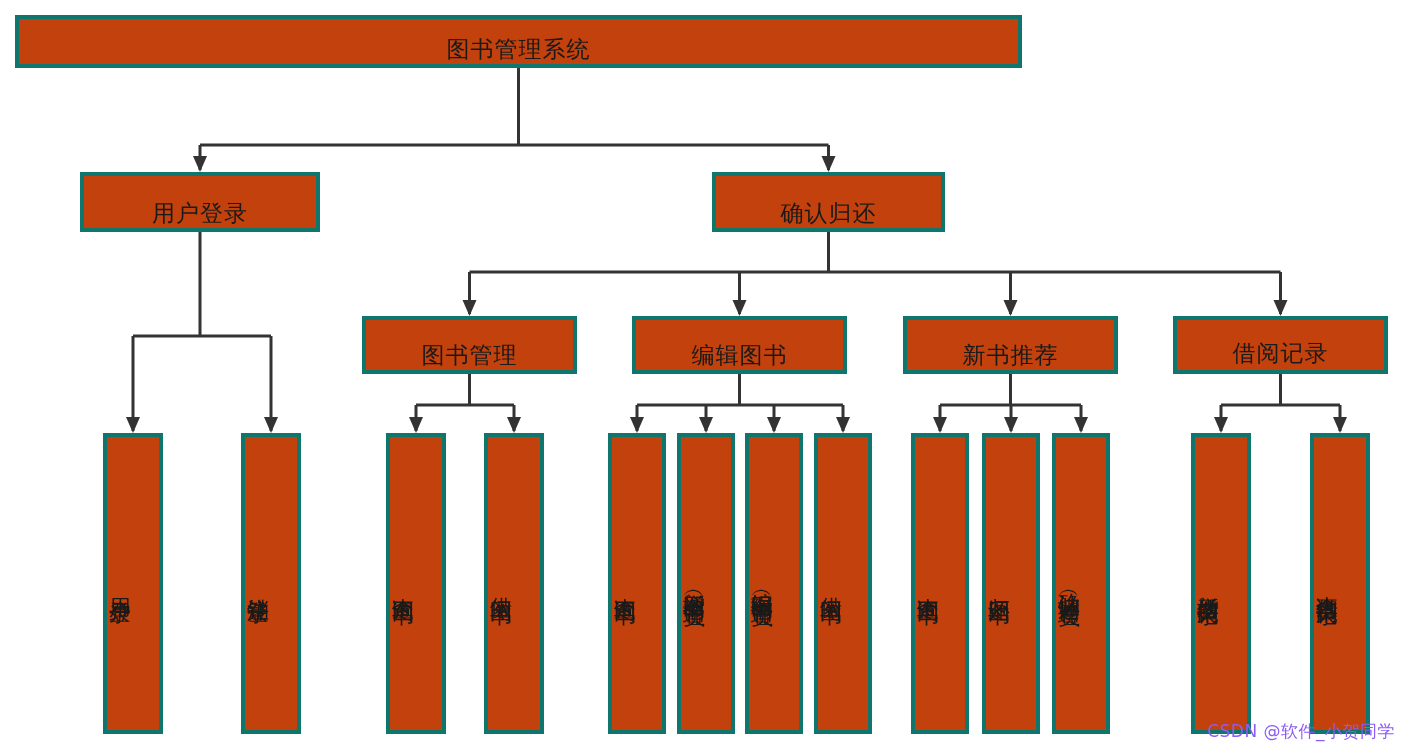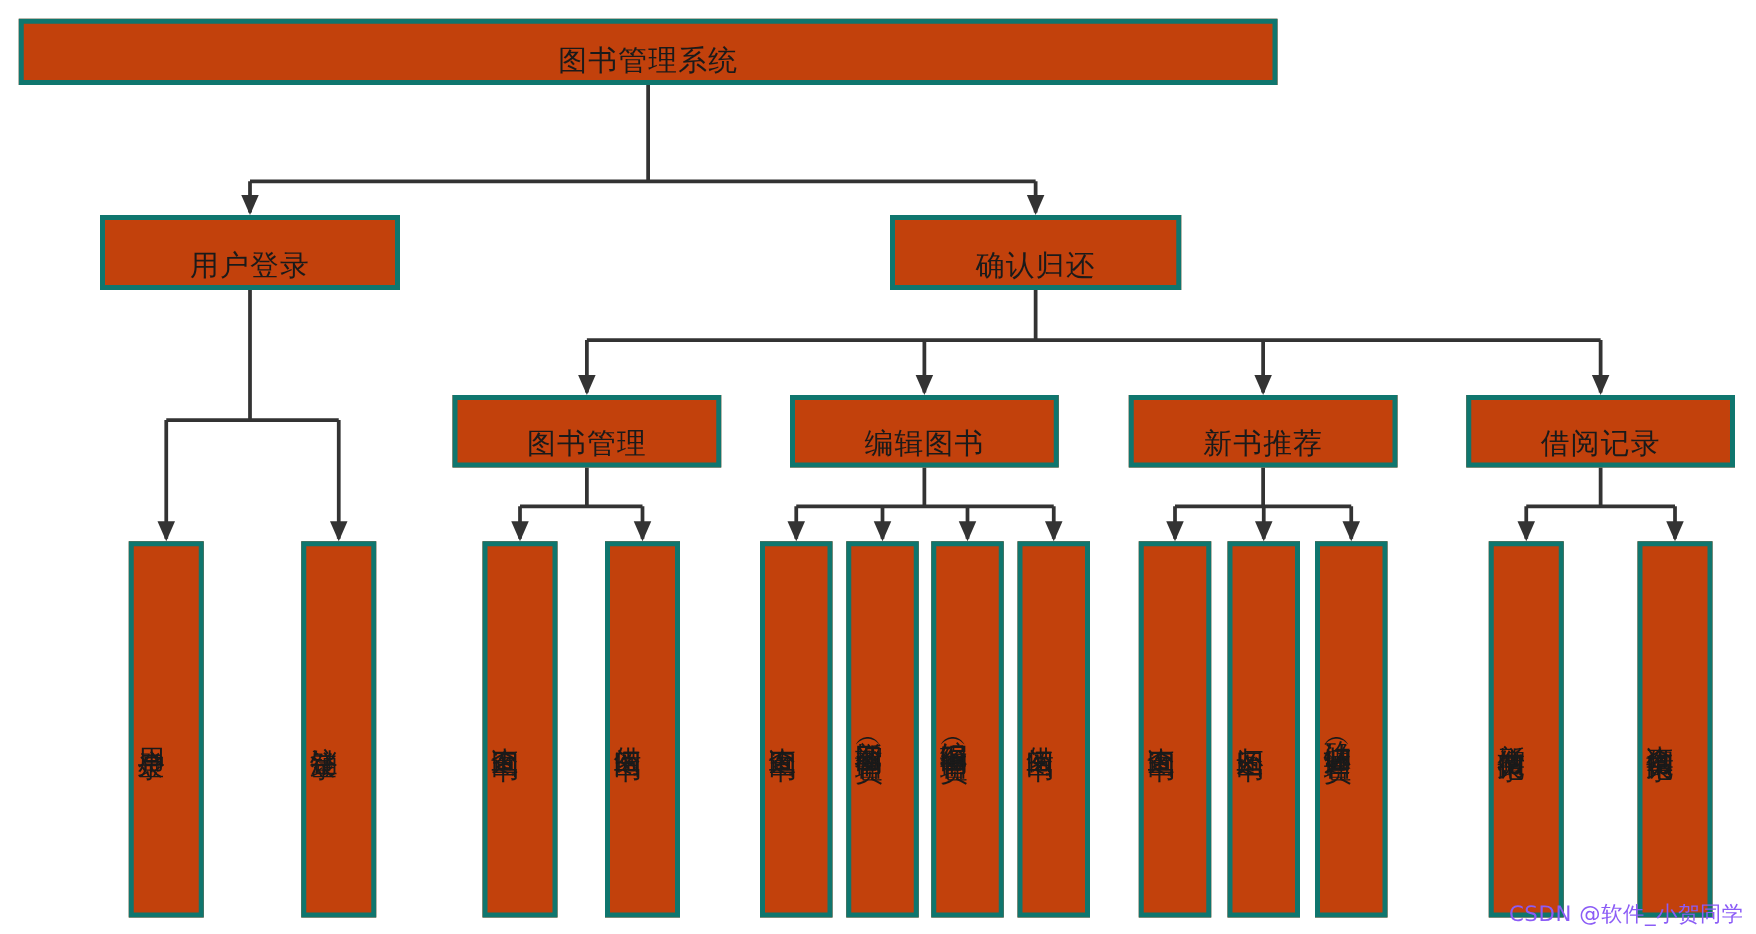--- a/index.html
+++ b/index.html
@@ -142,21 +142,21 @@
       </div>
       <div class="node-box horizontal" style="left: 362px; top: 316px; width: 215px; height: 58px;">
         <span class="node-label">图书管理</span>
       </div>
       <div class="node-box horizontal" style="left: 632px; top: 316px; width: 215px; height: 58px;">
         <span class="node-label">编辑图书</span>
       </div>
       <div class="node-box horizontal" style="left: 903px; top: 316px; width: 215px; height: 58px;">
         <span class="node-label">新书推荐</span>
       </div>
-      <div class="node-box horizontal" style="left: 1173px; top: 316px; width: 215px; height: 58px;">
+      <div class="node-box horizontal" style="left: 1173px; top: 316px; width: 215px; height: 58px; font-family: Liberation Mono, monospace;">
         <span class="node-label">借阅记录</span>
       </div>
       <div class="node-box vertical" style="left: 103px; top: 433px; width: 60px; height: 301px;">
         <span class="node-label">用户登录</span>
       </div>
       <div class="node-box vertical" style="left: 241px; top: 433px; width: 60px; height: 301px;">
         <span class="node-label">注销登录</span>
       </div>
       <div class="node-box vertical" style="left: 386px; top: 433px; width: 60px; height: 301px;">
         <span class="node-label">查询图书</span>

